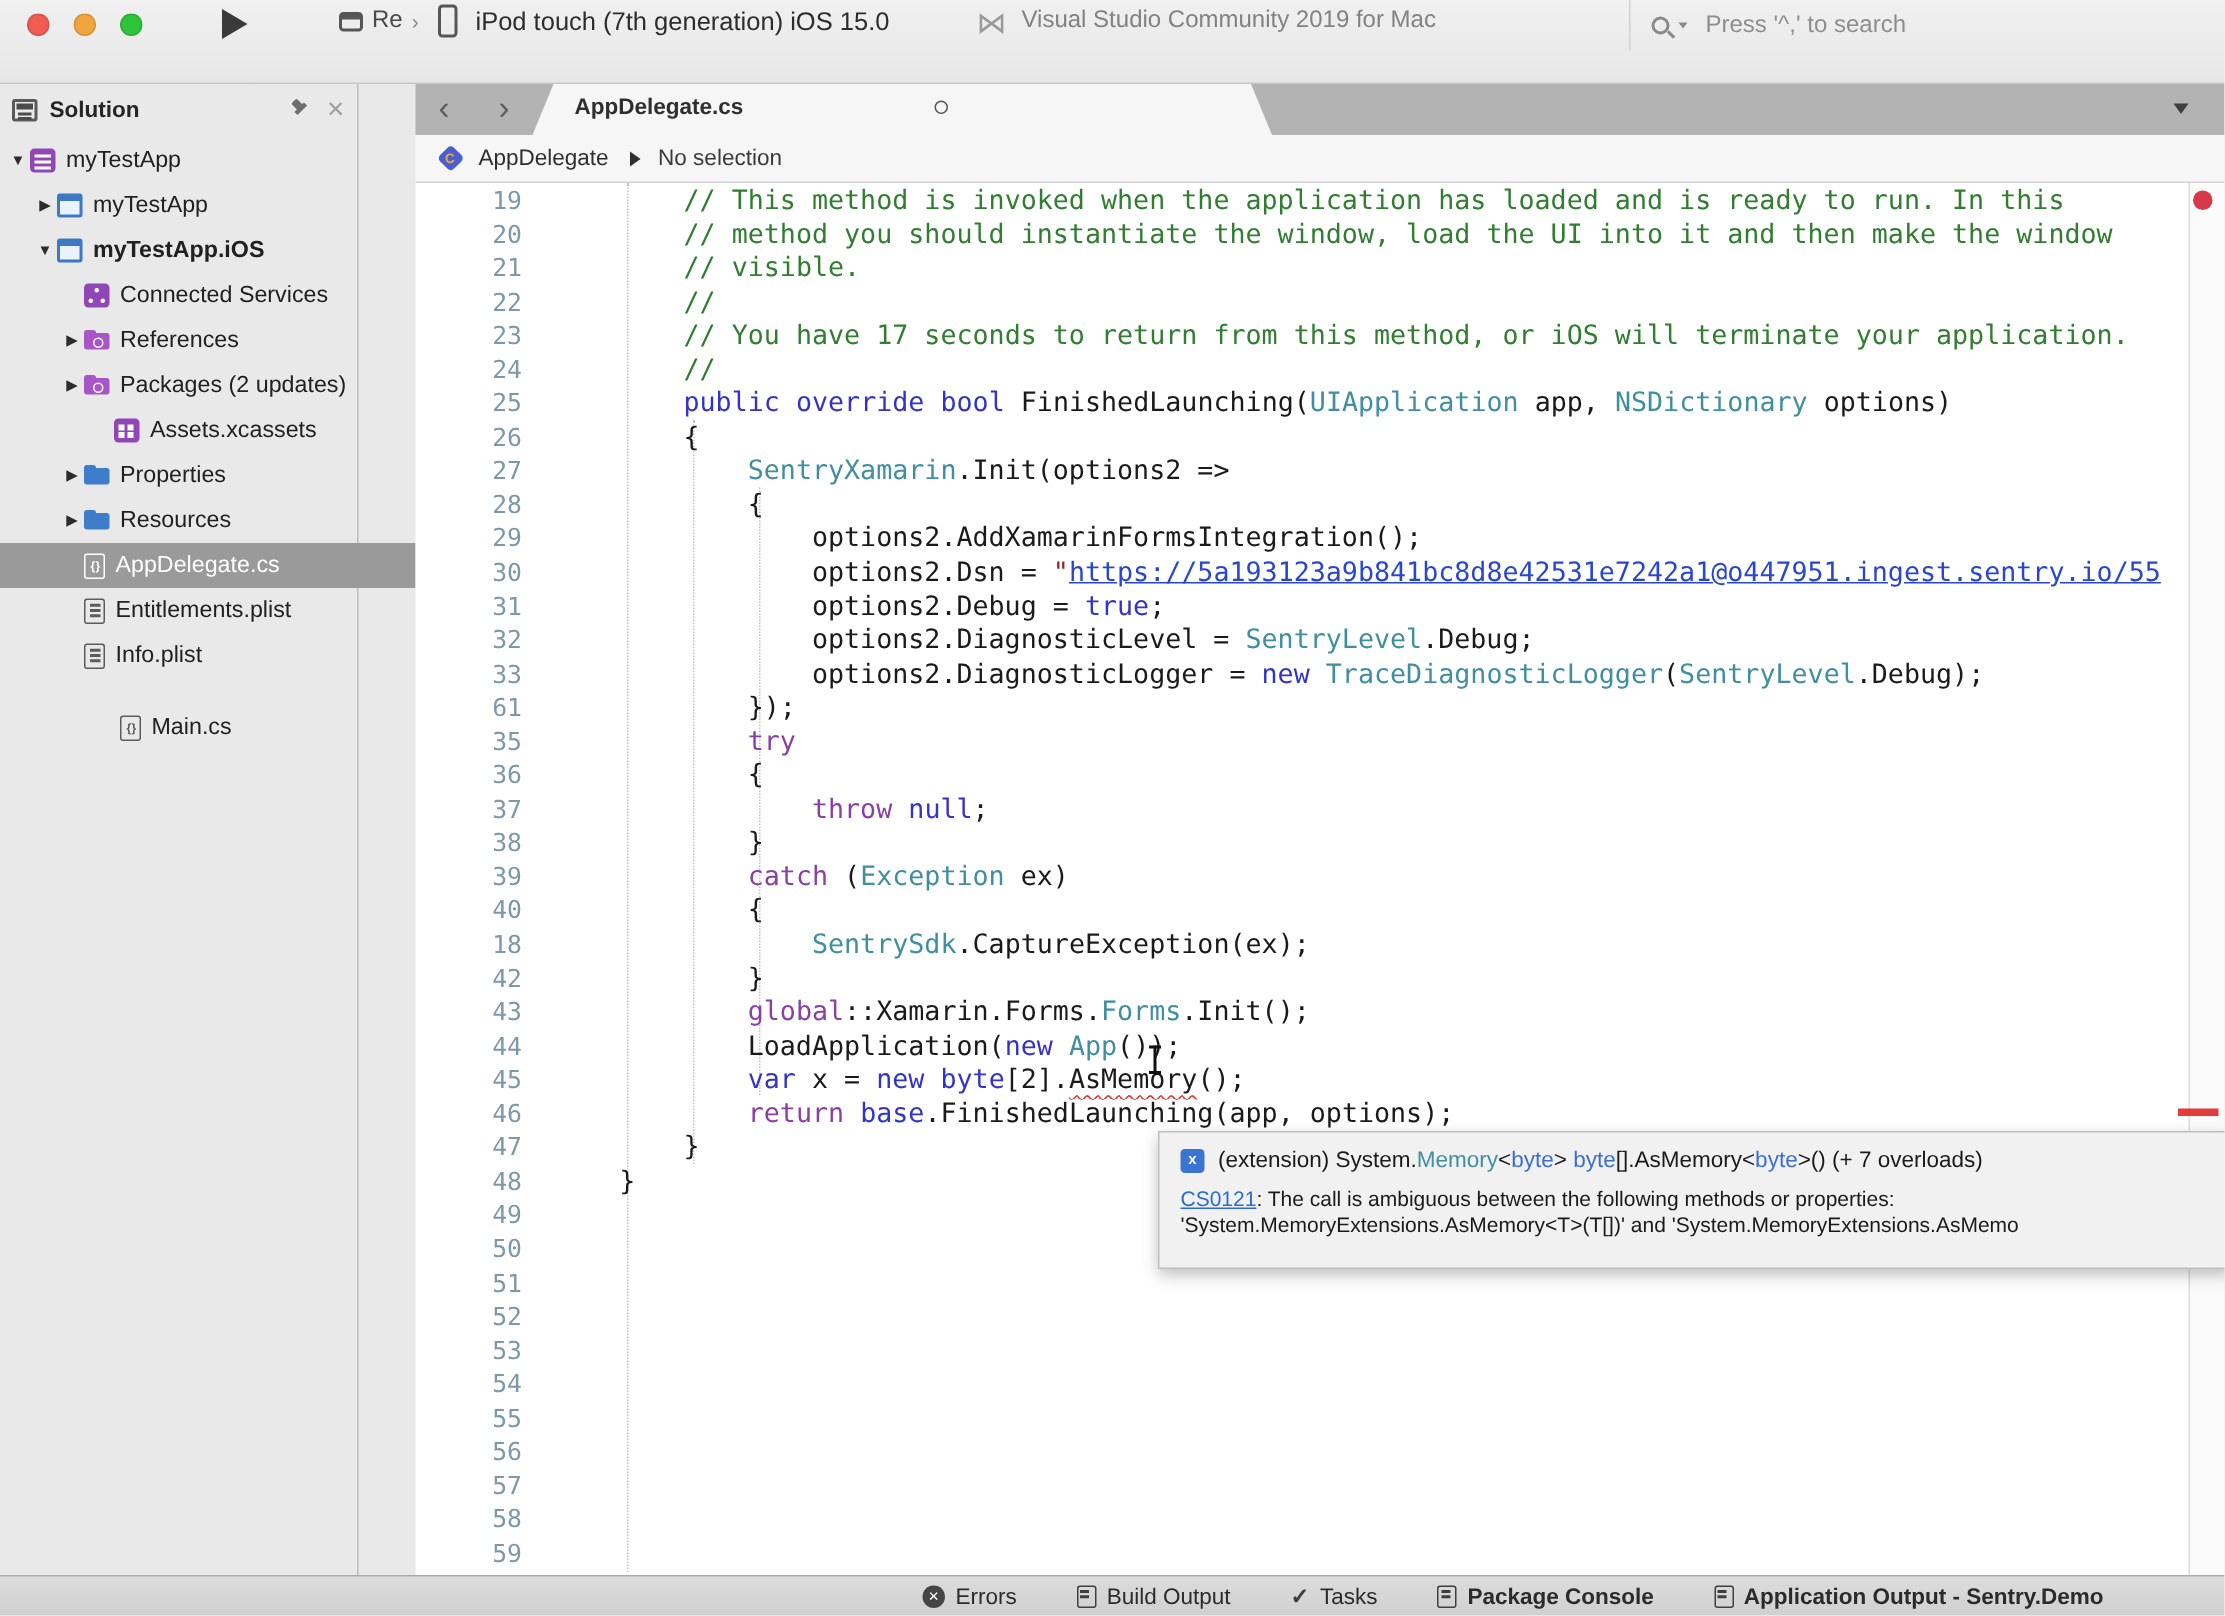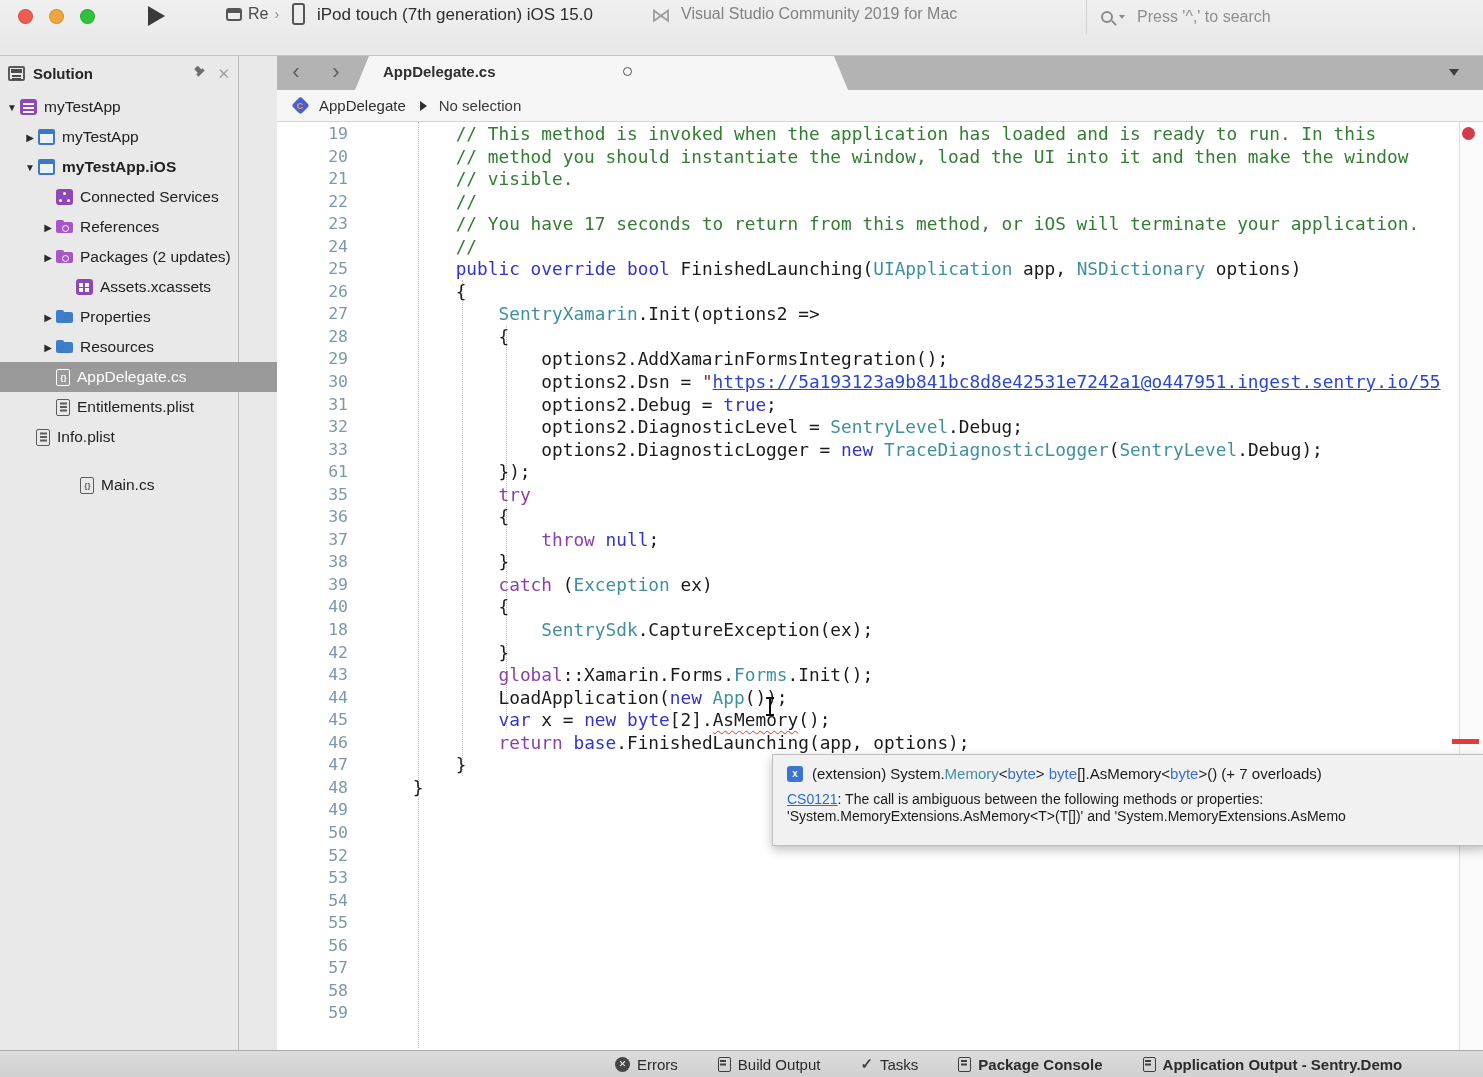--- a/index.html
+++ b/index.html
@@ -226,21 +226,21 @@
         <div class="trow selected" style="padding-left: 40px;">
           <span class="disc"></span>
           <span class="ti cs-file"></span>
           <span class="lbl">AppDelegate.cs</span>
         </div>
         <div class="trow" style="padding-left: 40px;">
           <span class="disc"></span>
           <span class="ti plist-file"></span>
           <span class="lbl">Entitlements.plist</span>
         </div>
-        <div class="trow" style="padding-left: 20px;">
+        <div class="trow" style="padding-left: 40px;">
           <span class="disc"></span>
           <span class="ti plist-file"></span>
           <span class="lbl">Info.plist</span>
         </div>
         <div class="trow" style="padding-left: 64px; margin-top: 18px;">
           <span class="disc"></span>
           <span class="ti cs-file"></span>
           <span class="lbl">Main.cs</span>
         </div>
       </div>
@@ -295,20 +295,21 @@
         <div class="cl"><span class="num">18</span><span class="code"><span class="pln">                </span><span class="typ">SentrySdk</span><span class="pln">.CaptureException(ex);</span></span></div>
         <div class="cl"><span class="num">42</span><span class="code"><span class="pln">            }</span></span></div>
         <div class="cl"><span class="num">43</span><span class="code"><span class="pln">            </span><span class="kwp">global</span><span class="pln">::Xamarin.Forms.</span><span class="typ">Forms</span><span class="pln">.Init();</span></span></div>
         <div class="cl"><span class="num">44</span><span class="code"><span class="pln">            LoadApplication(</span><span class="kw">new</span><span class="pln"> </span><span class="typ">App</span><span class="pln">());</span></span></div>
         <div class="cl"><span class="num">45</span><span class="code"><span class="pln">            </span><span class="kw">var</span><span class="pln"> x = </span><span class="kw">new</span><span class="pln"> </span><span class="kw">byte</span><span class="pln">[2].</span><span class="err">AsMemory</span><span class="pln">();</span></span></div>
         <div class="cl"><span class="num">46</span><span class="code"><span class="pln">            </span><span class="kwp">return</span><span class="pln"> </span><span class="kw">base</span><span class="pln">.FinishedLaunching(app, options);</span></span></div>
         <div class="cl"><span class="num">47</span><span class="code"><span class="pln">        }</span></span></div>
         <div class="cl"><span class="num">48</span><span class="code"><span class="pln">    }</span></span></div>
         <div class="cl"><span class="num">49</span><span class="code"></span></div>
         <div class="cl"><span class="num">50</span><span class="code"></span></div>
+        <div class="cl"><span class="num">51</span><span class="code"></span></div>
         <div class="cl"><span class="num">52</span><span class="code"></span></div>
         <div class="cl"><span class="num">53</span><span class="code"></span></div>
         <div class="cl"><span class="num">54</span><span class="code"></span></div>
         <div class="cl"><span class="num">55</span><span class="code"></span></div>
         <div class="cl"><span class="num">56</span><span class="code"></span></div>
         <div class="cl"><span class="num">57</span><span class="code"></span></div>
         <div class="cl"><span class="num">58</span><span class="code"></span></div>
         <div class="cl"><span class="num">59</span><span class="code"></span></div>
       </div>
     <div class="ind-margin"></div>

